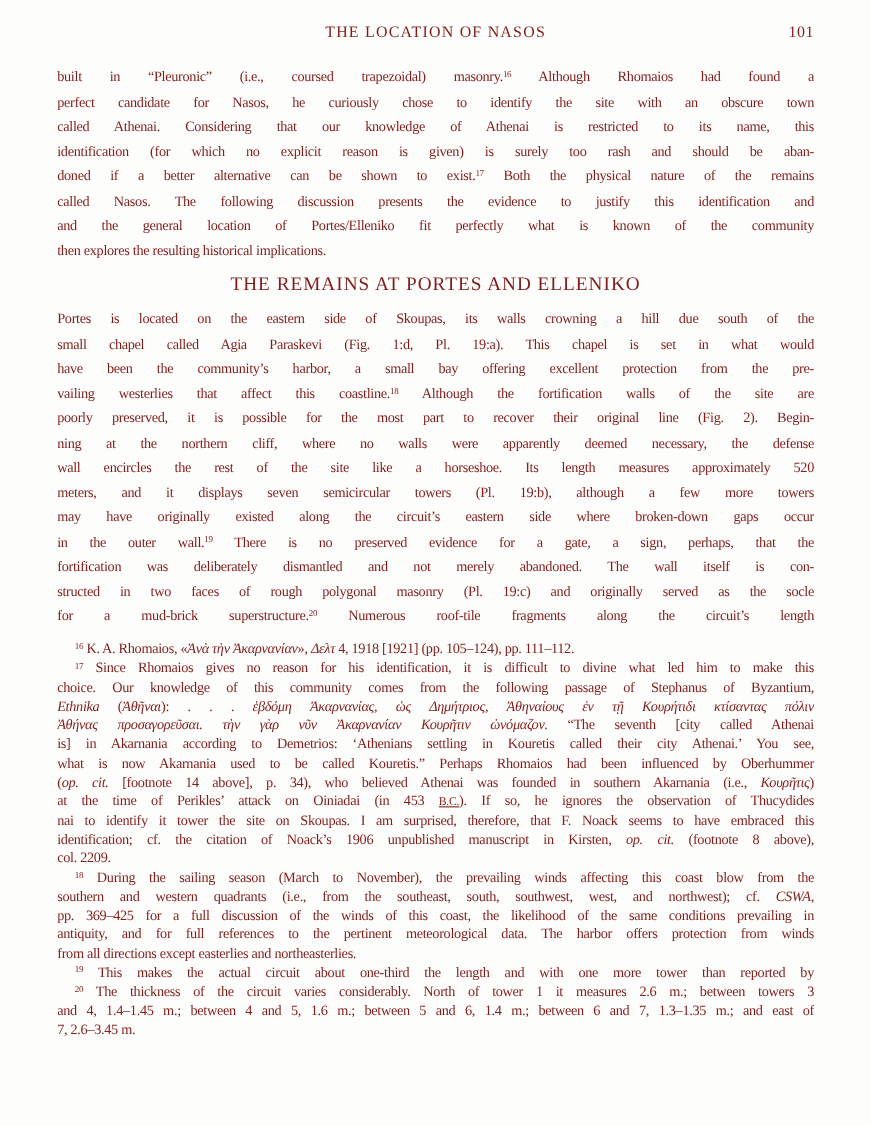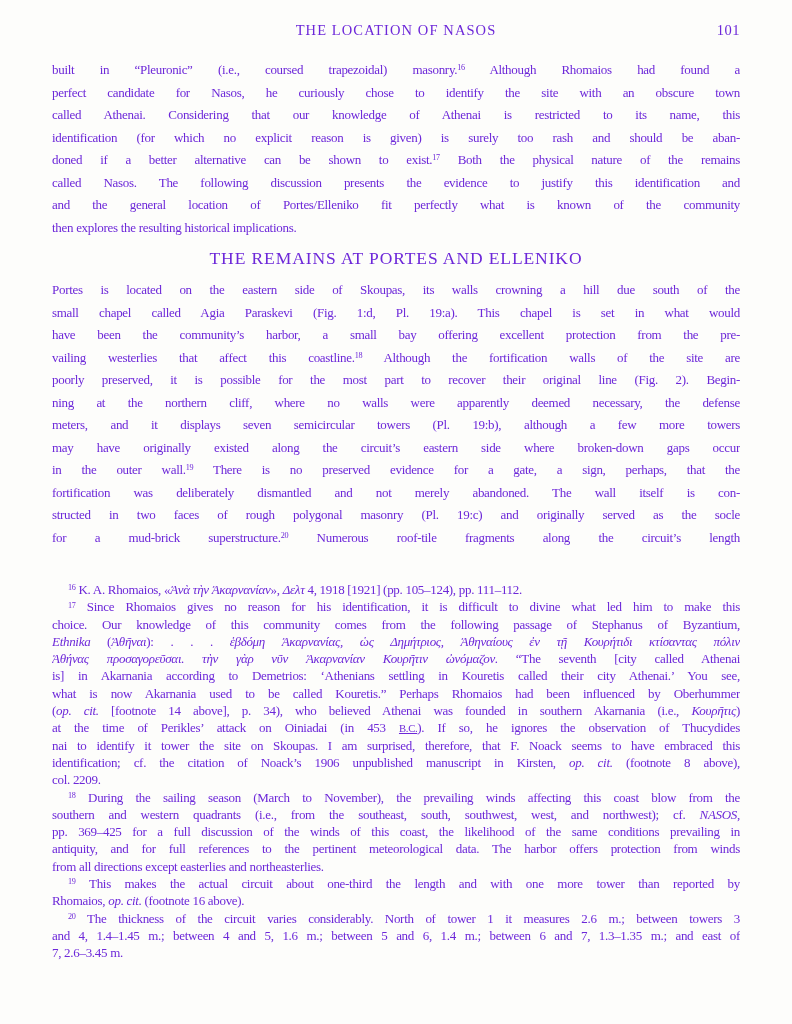--- a/index.html
+++ b/index.html
@@ -1,21 +1,21 @@
 <!DOCTYPE html>
 <html><head>
 <meta charset="utf-8">
 <style>
   html, body { margin: 0; padding: 0; background: #e8e8e8; }
   .page {
     position: relative;
     width: 792px;
     height: 1024px;
     background: #fdfdfb;
-    color: #6d28d9;
+    color: #7f1d1d;
     font-family: "Liberation Serif", serif;
     margin: 0 auto;
     overflow: hidden;
   }
   .running-head {
     position: absolute;
     left: 52px; top: 22px;
     width: 688px;
     font-size: 14.5px;
     letter-spacing: 1.1px;
@@ -101,20 +101,21 @@
 
   <h2 class="section-heading">THE REMAINS AT PORTES AND ELLENIKO</h2>
 
   <div class="para para2">
       <div class="line">Portes is located on the eastern side of Skoupas, its walls crowning a hill due south of the</div>
       <div class="line">small chapel called Agia Paraskevi (Fig. 1:d, Pl. 19:a). This chapel is set in what would</div>
       <div class="line">have been the community’s harbor, a small bay offering excellent protection from the pre-</div>
       <div class="line">vailing westerlies that affect this coastline.<sup>18</sup> Although the fortification walls of the site are</div>
       <div class="line">poorly preserved, it is possible for the most part to recover their original line (Fig. 2). Begin-</div>
       <div class="line">ning at the northern cliff, where no walls were apparently deemed necessary, the defense</div>
+      <div class="line">wall encircles the rest of the site like a horseshoe. Its length measures approximately 520</div>
       <div class="line">meters, and it displays seven semicircular towers (Pl. 19:b), although a few more towers</div>
       <div class="line">may have originally existed along the circuit’s eastern side where broken-down gaps occur</div>
       <div class="line">in the outer wall.<sup>19</sup> There is no preserved evidence for a gate, a sign, perhaps, that the</div>
       <div class="line">fortification was deliberately dismantled and not merely abandoned. The wall itself is con-</div>
       <div class="line">structed in two faces of rough polygonal masonry (Pl. 19:c) and originally served as the socle</div>
       <div class="line">for a mud-brick superstructure.<sup>20</sup> Numerous roof-tile fragments along the circuit’s length</div>
     </div>
 
   <div class="footnotes">
     <div class="fnblock">
@@ -128,28 +129,27 @@
         <div class="line">is] in Akarnania according to Demetrios: ‘Athenians settling in Kouretis called their city Athenai.’ You see,</div>
         <div class="line">what is now Akarnania used to be called Kouretis.” Perhaps Rhomaios had been influenced by Oberhummer</div>
         <div class="line">(<i>op. cit.</i> [footnote 14 above], p. 34), who believed Athenai was founded in southern Akarnania (i.e., <i>Κουρῆτις</i>)</div>
         <div class="line">at the time of Perikles’ attack on Oiniadai (in 453 <small>B.C.</small>). If so, he ignores the observation of Thucydides</div>
         <div class="line">nai to identify it tower the site on Skoupas. I am surprised, therefore, that F. Noack seems to have embraced this</div>
         <div class="line">identification; cf. the citation of Noack’s 1906 unpublished manuscript in Kirsten, <i>op. cit.</i> (footnote 8 above),</div>
         <div class="line lastline">col. 2209.</div>
       </div>
     <div class="fnblock">
         <div class="line"><sup>18</sup> During the sailing season (March to November), the prevailing winds affecting this coast blow from the</div>
-        <div class="line">southern and western quadrants (i.e., from the southeast, south, southwest, west, and northwest); cf. <i>NASOS</i>,</div>
+        <div class="line">southern and western quadrants (i.e., from the southeast, south, southwest, west, and northwest); cf. <i>CSWA</i>,</div>
         <div class="line">pp. 369–425 for a full discussion of the winds of this coast, the likelihood of the same conditions prevailing in</div>
         <div class="line">antiquity, and for full references to the pertinent meteorological data. The harbor offers protection from winds</div>
         <div class="line lastline">from all directions except easterlies and northeasterlies.</div>
       </div>
     <div class="fnblock">
         <div class="line"><sup>19</sup> This makes the actual circuit about one-third the length and with one more tower than reported by</div>
-        <div class="line lastline">Rhomaios, <i>op. cit.</i> (footnote 16 above).</div>
       </div>
     <div class="fnblock">
         <div class="line"><sup>20</sup> The thickness of the circuit varies considerably. North of tower 1 it measures 2.6 m.; between towers 3</div>
         <div class="line">and 4, 1.4–1.45 m.; between 4 and 5, 1.6 m.; between 5 and 6, 1.4 m.; between 6 and 7, 1.3–1.35 m.; and east of</div>
         <div class="line lastline">7, 2.6–3.45 m.</div>
       </div>
   </div>
 
 </div>
 

